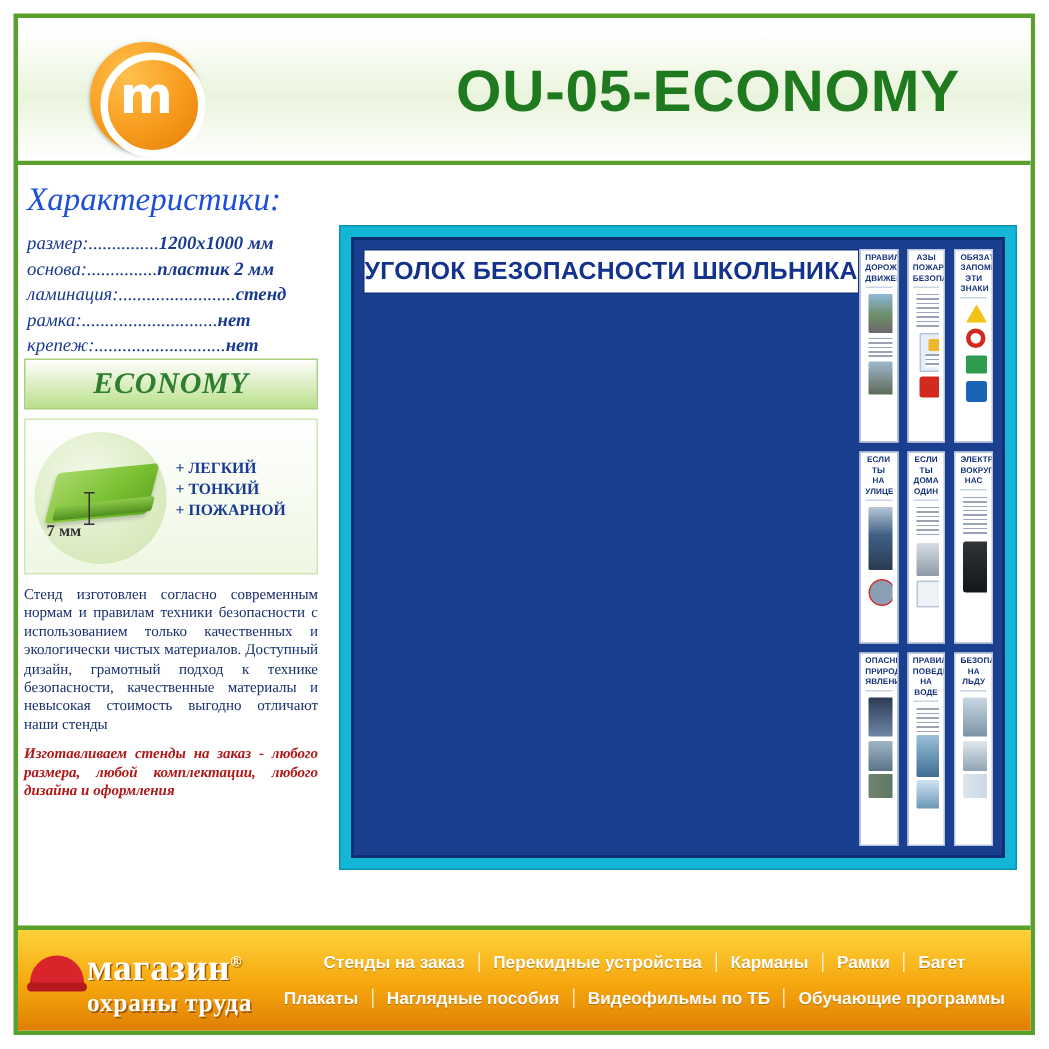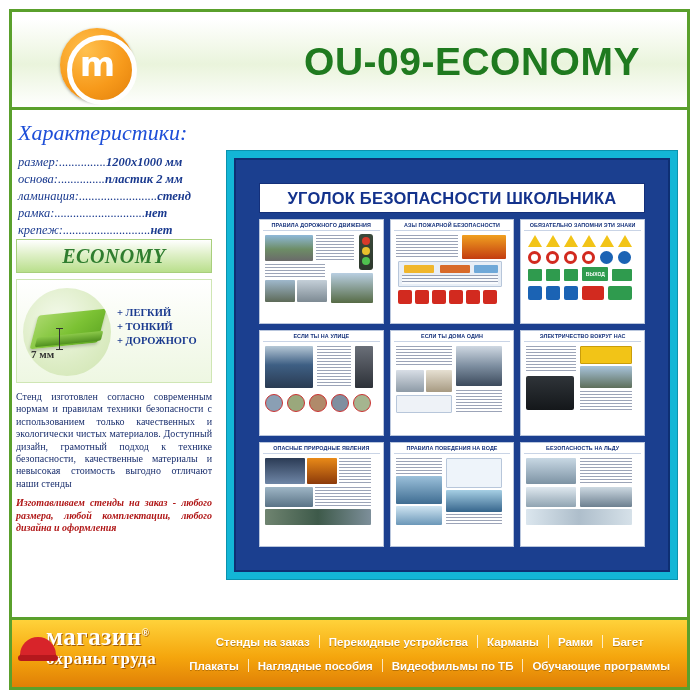--- a/index.html
+++ b/index.html
@@ -179,22 +179,22 @@
     left: 226px; top: 150px;
     width: 452px; height: 430px;
     background: #13b6d6;
     border: 1px solid #0b93ae;
     padding: 7px;
   }
   .stand-inner {
     width: 100%; height: 100%;
     background: #1b3f8f;
     border: 2px solid #0e2f73;
-    padding: 23px;
-    display: flex; flex-direction: column;
+    padding: 6px;
+    display: flex; flex-direction: row;
   }
   .stand-title {
     height: 30px;
     background: #ffffff;
     border: 1px solid #14307a;
     display: flex; align-items: center; justify-content: center;
     color: #13328c;
     font-weight: bold;
     font-size: 16.5px;
     letter-spacing: .2px;
@@ -239,22 +239,22 @@
     position: absolute;
     left: 12px; bottom: 12px;
     width: 675px; height: 70px;
     background: linear-gradient(to bottom,#ffd23a 0%,#f5a60d 55%,#e07f06 100%);
     border-top: 3px solid #5aa02c;
     display: flex; align-items: center;
   }
   .shop-logo {
     width: 205px; height: 100%;
     position: relative;
-    display: flex; flex-direction: column; justify-content: flex-start;
-    padding-left: 34px;
+    display: flex; flex-direction: column; justify-content: center;
+    padding-left: 46px;
   }
   .helmet {
     position: absolute; left: 8px; top: 13px;
     width: 36px; height: 30px;
   }
   .helmet .dome {
     position:absolute; left:0; top:4px; width:36px; height:22px;
     background:#d8242a; border-radius: 18px 18px 4px 4px;
     box-shadow: inset 0 -3px 0 rgba(0,0,0,.15);
   }
@@ -302,21 +302,21 @@
 <div id="page">
 
   <div class="frame"></div>
 
   <div class="header">
     <div class="header-inner"></div>
     <div class="logo-wrap">
       <div class="logo-ring"></div>
       <div class="logo-m">m</div>
     </div>
-    <div class="code-title">OU-09-ECONOMY</div>
+    <div class="code-title">OU-05-ECONOMY</div>
   </div>
 
   <div class="left-col">
     <div class="char-title">Характеристики:</div>
 
     <div class="spec-list">
       <div class="spec-row">
         <span>размер:</span><span>...............</span><span class="spec-val">1200х1000  мм</span>
       </div>
       <div class="spec-row">
@@ -340,21 +340,21 @@
     <div class="prod-box">
       <div class="circle-img">
         <div class="sheet"></div>
         <div class="sheet2"></div>
         <div class="arrow-v"></div>
         <div class="mm-label">7 мм</div>
       </div>
       <div class="bullets">
         <div>+ ЛЕГКИЙ</div>
         <div>+ ТОНКИЙ</div>
-        <div>+ ДОРОЖНОГО</div>
+        <div>+ ПОЖАРНОЙ</div>
       </div>
     </div>
 
     <div class="desc">
       <p>Стенд изготовлен согласно современным нормам и правилам техники безопасности с использованием только качественных и экологически чистых материалов. Доступный дизайн, грамотный подход к технике безопасности, качественные материалы и невысокая стоимость выгодно отличают наши стенды</p>
       <p class="red-lead">Изготавливаем стенды на заказ - любого размера, любой комплектации, любого дизайна и оформления</p>
     </div>
   </div>
 
   <div class="stand">

